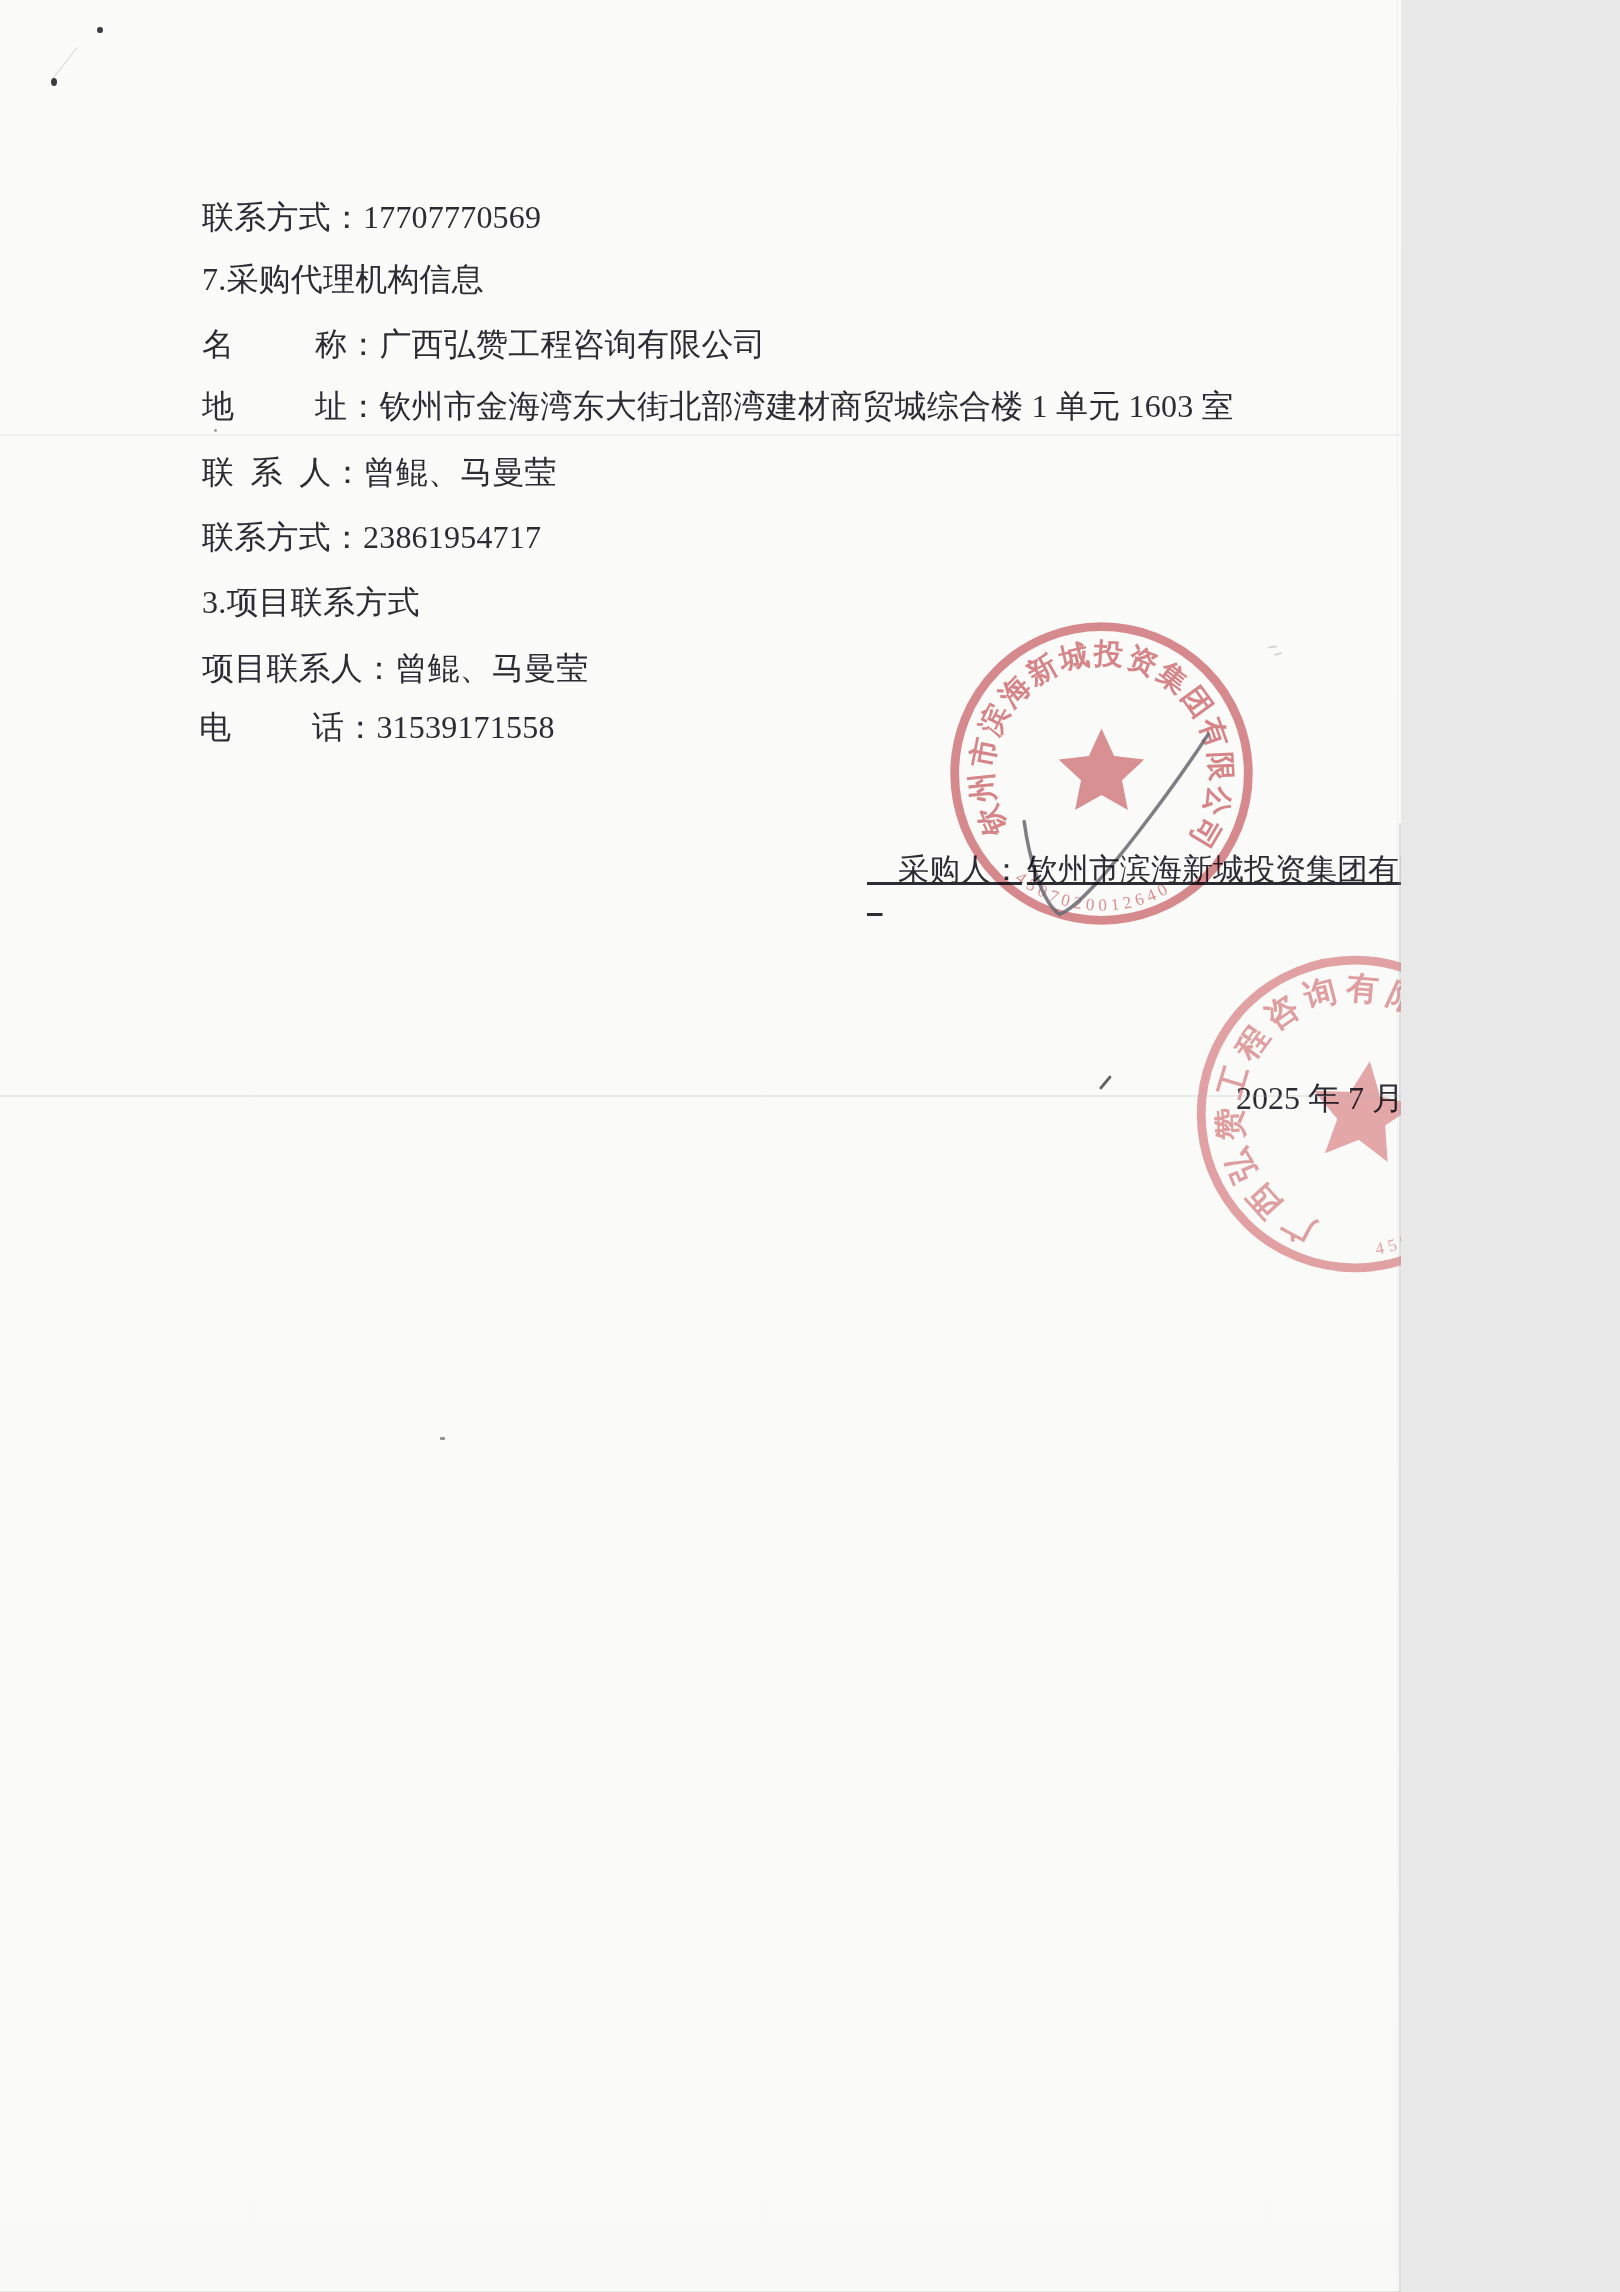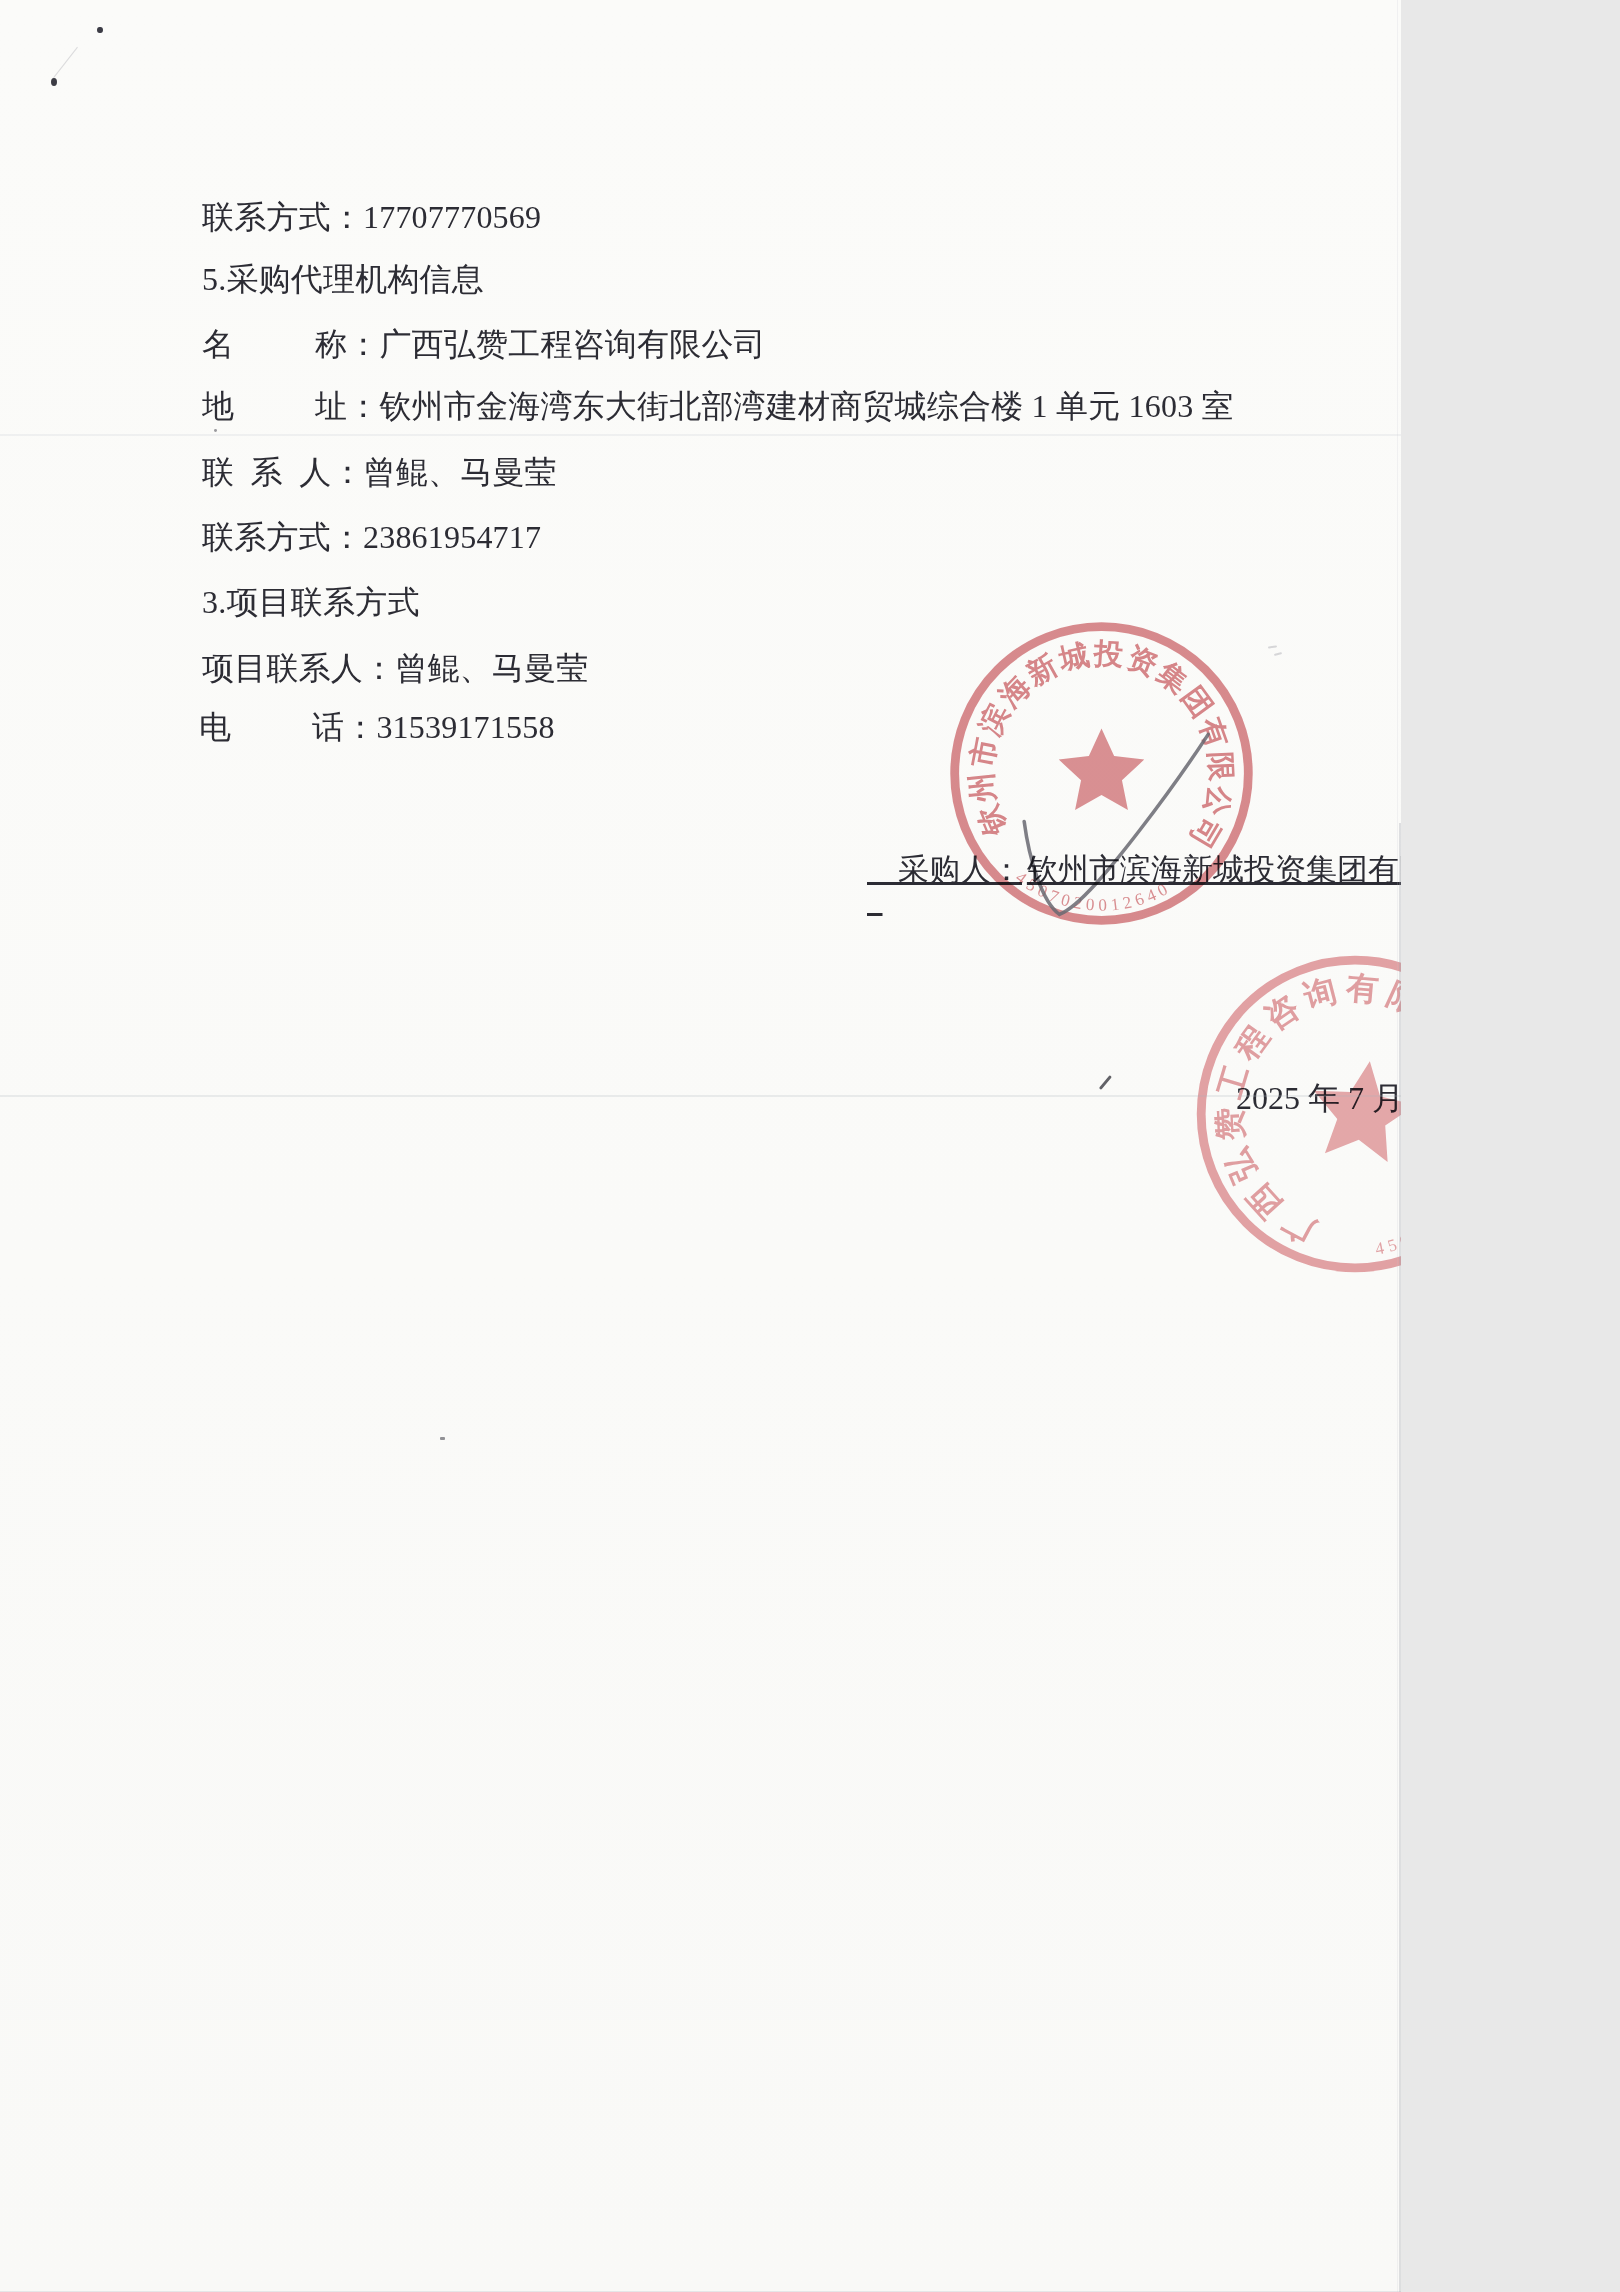--- a/index.html
+++ b/index.html
@@ -52,21 +52,21 @@
   }
   .smudge{position:absolute;background:#9b9ba4;opacity:.38;border-radius:1px;}
 </style>
 </head>
 <body>
 
 <div class="page">
 
   <div class="body-lines">
     <div class="line" style="top:201px">联系方式：17707770569</div>
-    <div class="line" style="top:263px">5.采购代理机构信息</div>
+    <div class="line" style="top:263px">7.采购代理机构信息</div>
     <div class="line" style="top:328px">名　　  称：广西弘赞工程咨询有限公司</div>
     <div class="line" style="top:390px">地　　  址：钦州市金海湾东大街北部湾建材商贸城综合楼 1 单元 1603 室</div>
     <div class="line" style="top:456px">联  系  人：曾鲲、马曼莹</div>
     <div class="line" style="top:521px">联系方式：23861954717</div>
     <div class="line" style="top:586px">3.项目联系方式</div>
     <div class="line" style="top:652px">项目联系人：曾鲲、马曼莹</div>
     <div class="line" style="top:711px;left:199px">电　　  话：31539171558</div>
   </div>
 
   <div class="sign-line" style="left:867px;top:823px">

